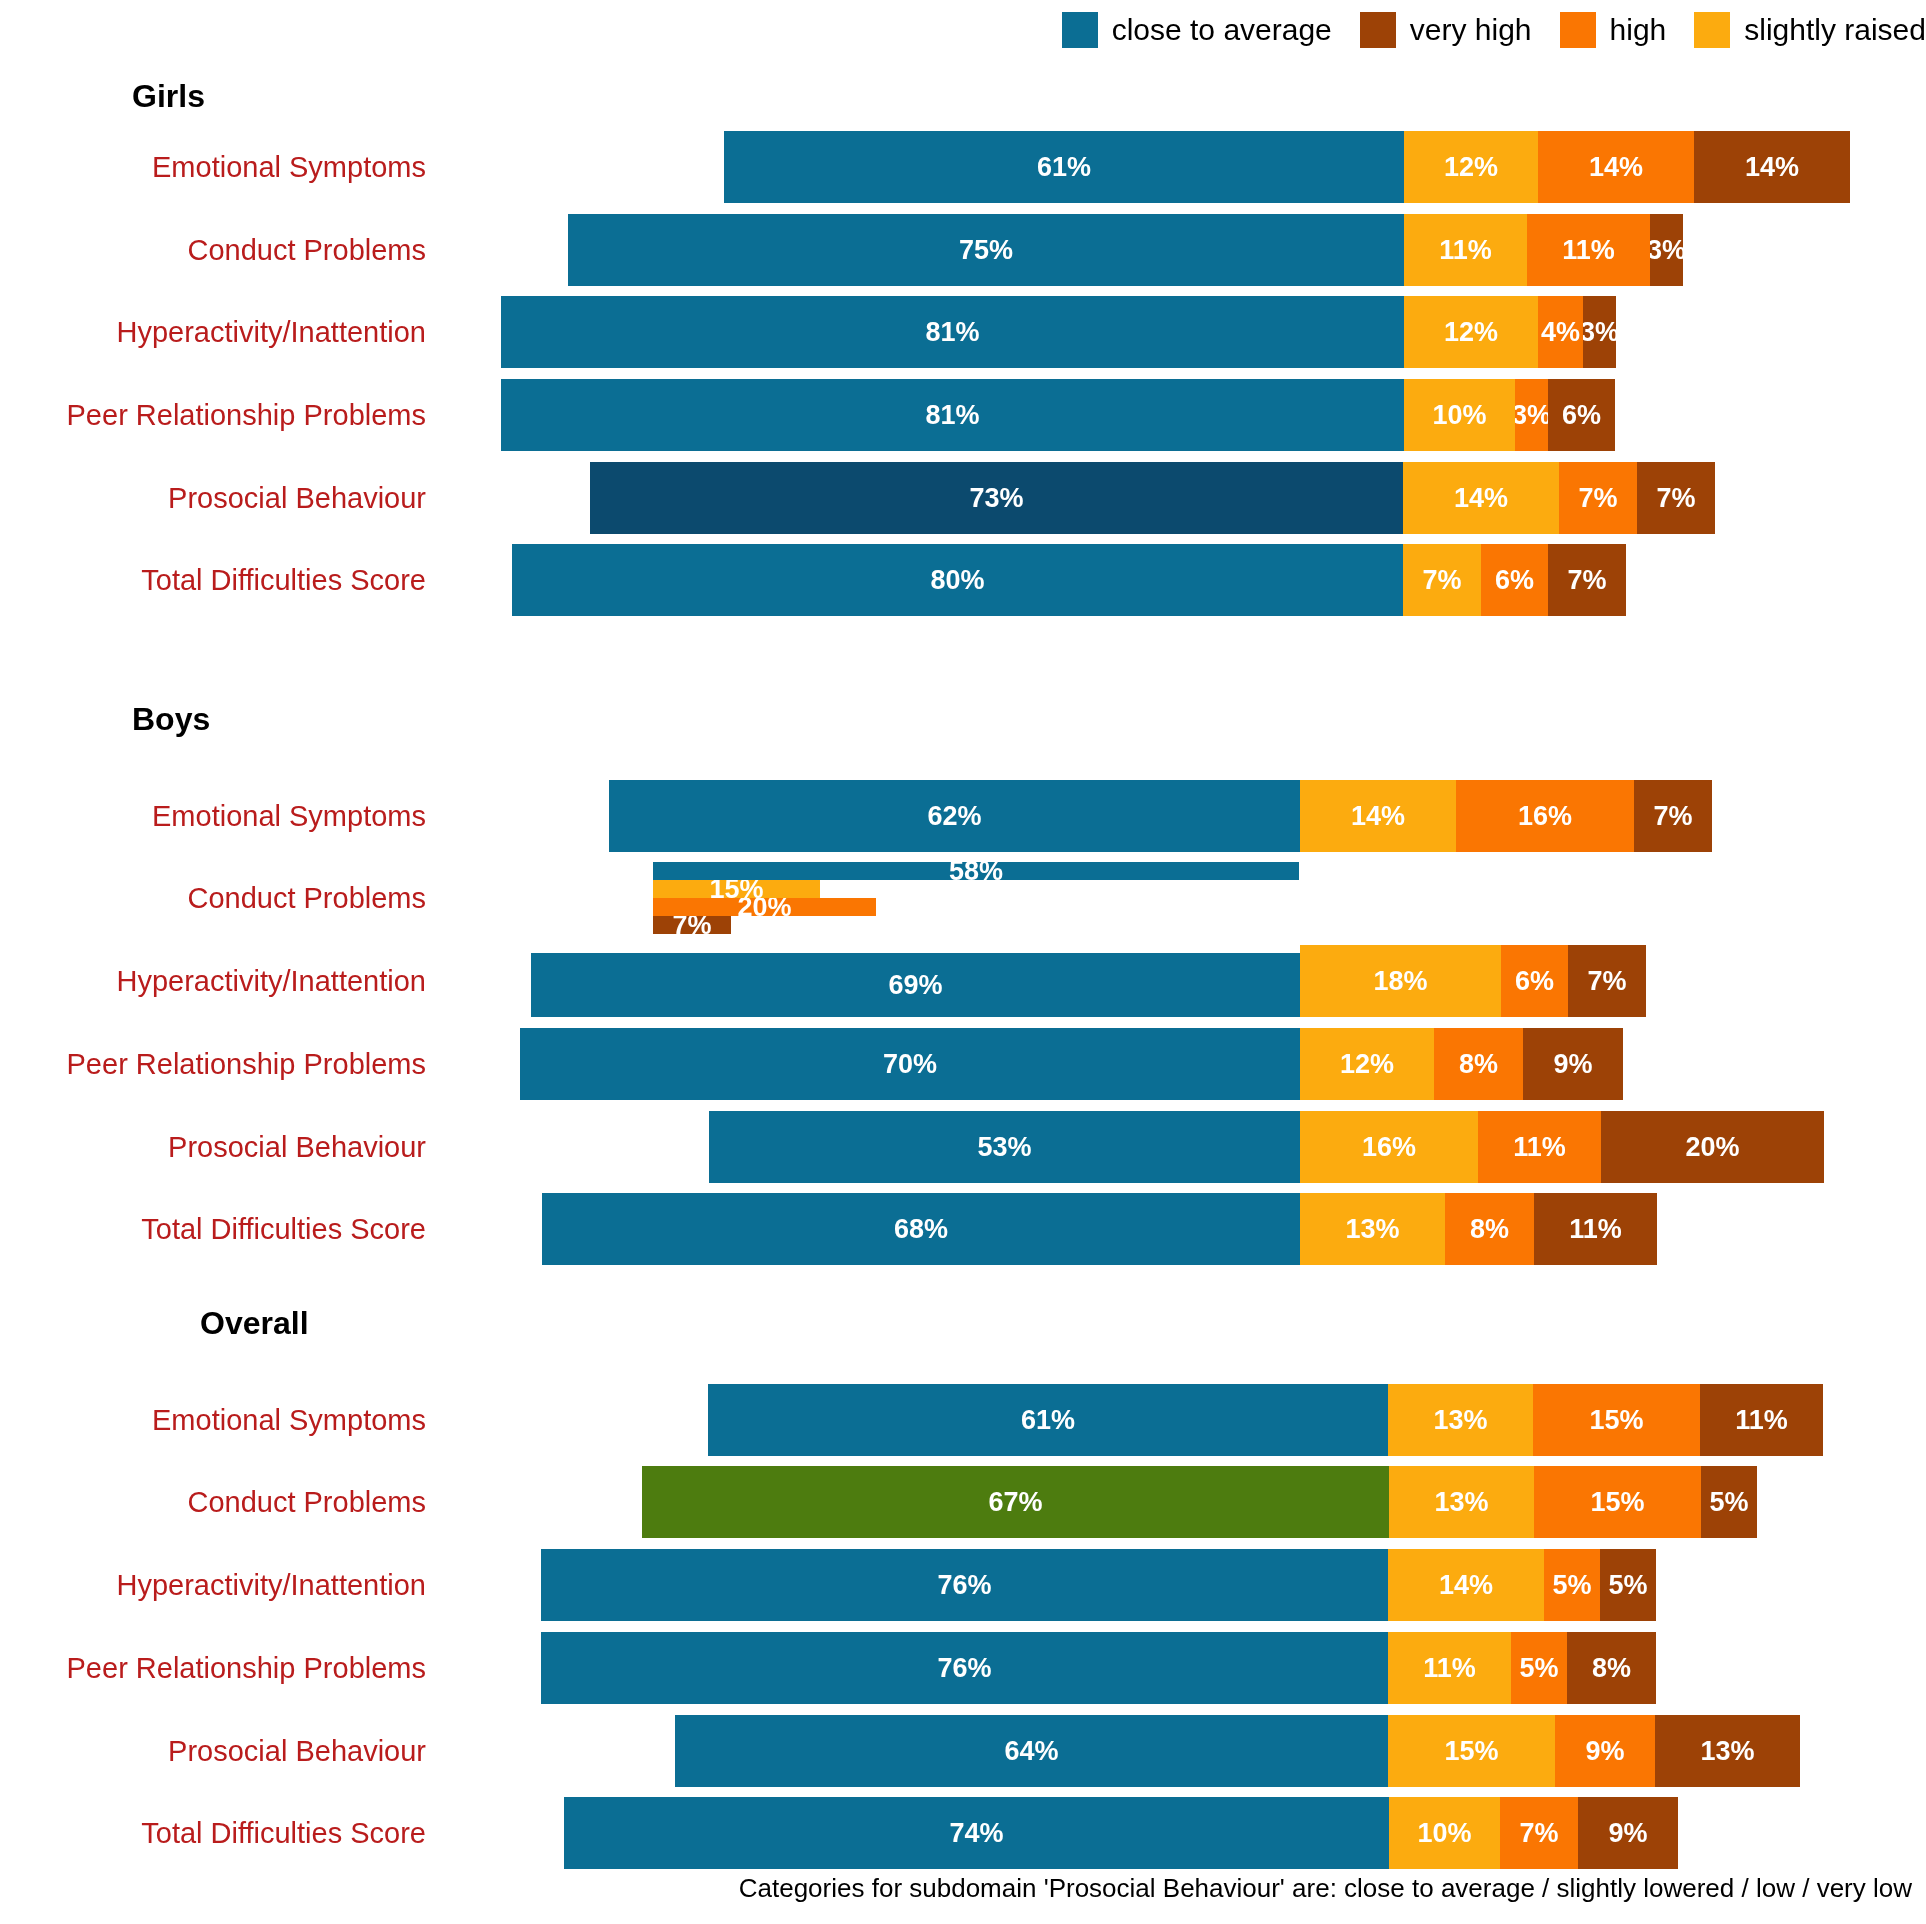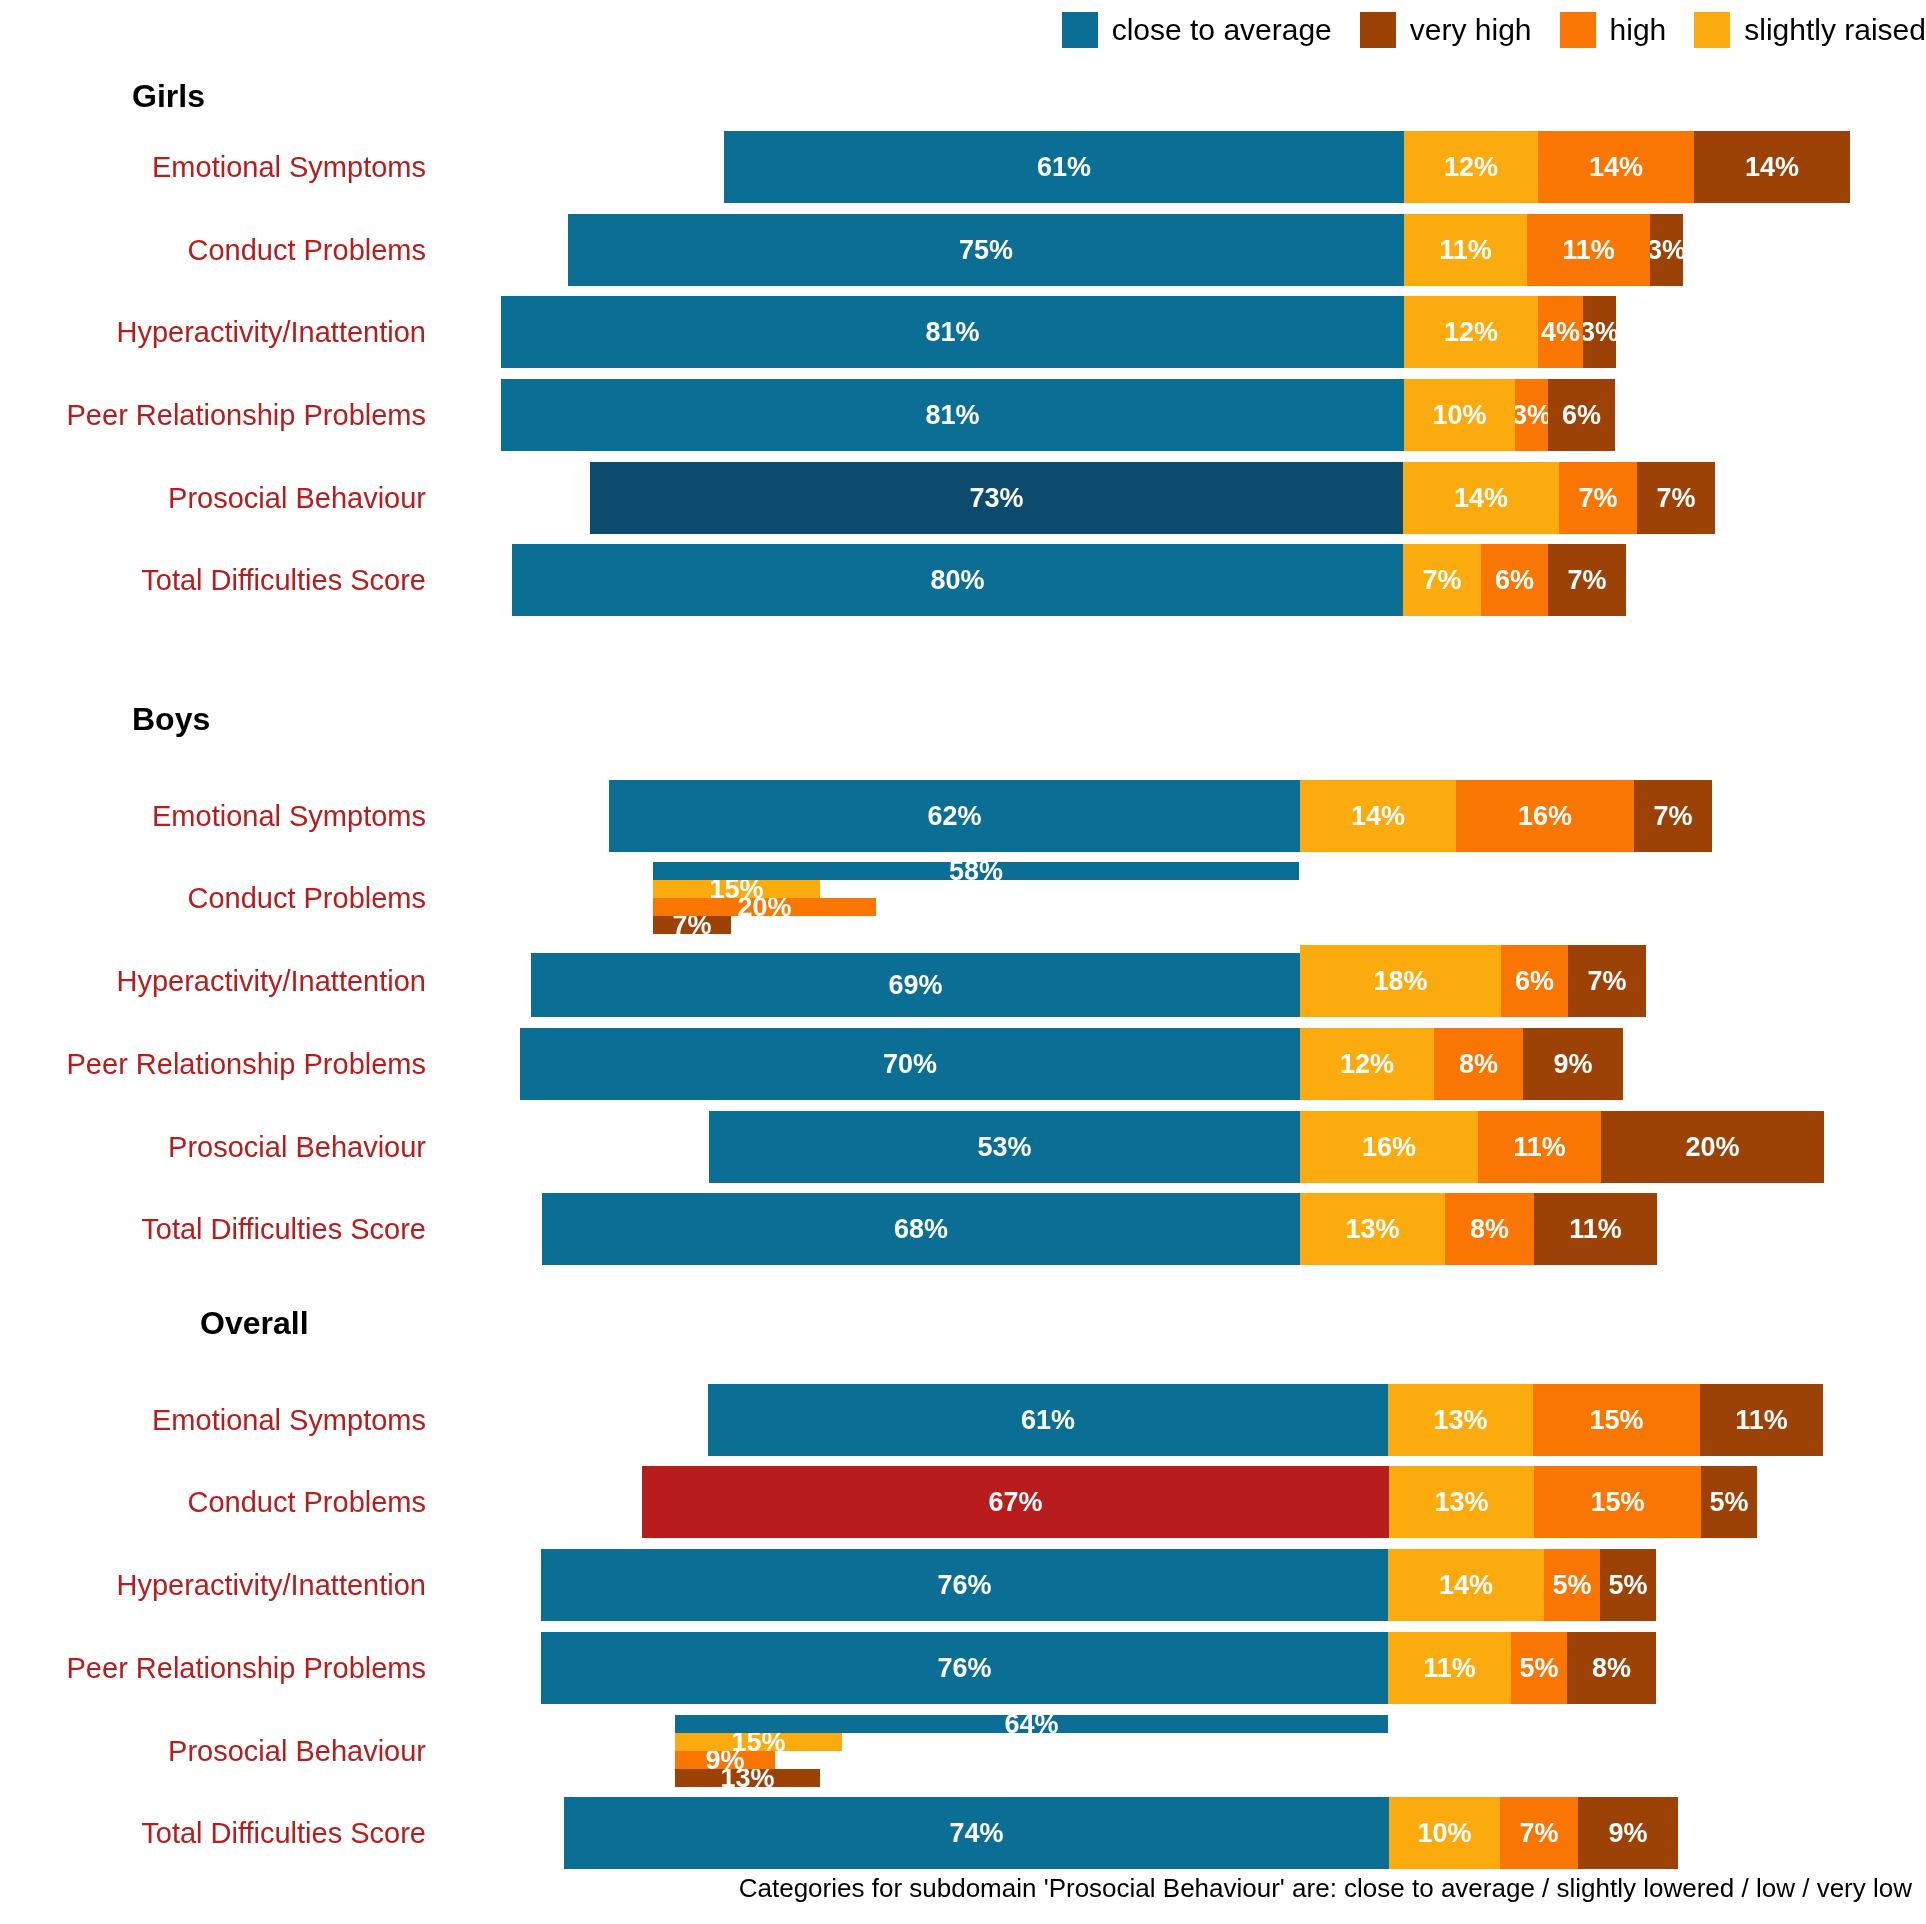--- a/index.html
+++ b/index.html
@@ -361,21 +361,21 @@
             <span class="seg-label">15%</span>
           </div>
           <div class="seg" style="width: 123px; background: rgb(157, 66, 6);">
             <span class="seg-label">11%</span>
           </div>
         </div>
       </div>
       <div class="row" style="top: 161px;">
         <div class="row-label">Conduct Problems</div>
         <div class="bar" style="left: 642px;">
-          <div class="seg" style="width: 747px; background: #b91c1c;">
+          <div class="seg" style="width: 747px; background: #4d7c0f;">
             <span class="seg-label">67%</span>
           </div>
           <div class="seg" style="width: 145px; background: rgb(252, 171, 15);">
             <span class="seg-label">13%</span>
           </div>
           <div class="seg" style="width: 167px; background: rgb(250, 118, 2);">
             <span class="seg-label">15%</span>
           </div>
           <div class="seg" style="width: 56px; background: rgb(157, 66, 6);">
             <span class="seg-label">5%</span>
@@ -411,21 +411,21 @@
           <div class="seg" style="width: 56px; background: rgb(250, 118, 2);">
             <span class="seg-label">5%</span>
           </div>
           <div class="seg" style="width: 89px; background: rgb(157, 66, 6);">
             <span class="seg-label">8%</span>
           </div>
         </div>
       </div>
       <div class="row" style="top: 410px;">
         <div class="row-label">Prosocial Behaviour</div>
-        <div class="bar" style="left: 675px; flex-direction: column;">
+        <div class="bar" style="left: 675px;">
           <div class="seg" style="width: 713px; background: rgb(11, 110, 148);">
             <span class="seg-label">64%</span>
           </div>
           <div class="seg" style="width: 167px; background: rgb(252, 171, 15);">
             <span class="seg-label">15%</span>
           </div>
           <div class="seg" style="width: 100px; background: rgb(250, 118, 2);">
             <span class="seg-label">9%</span>
           </div>
           <div class="seg" style="width: 145px; background: rgb(157, 66, 6);">

